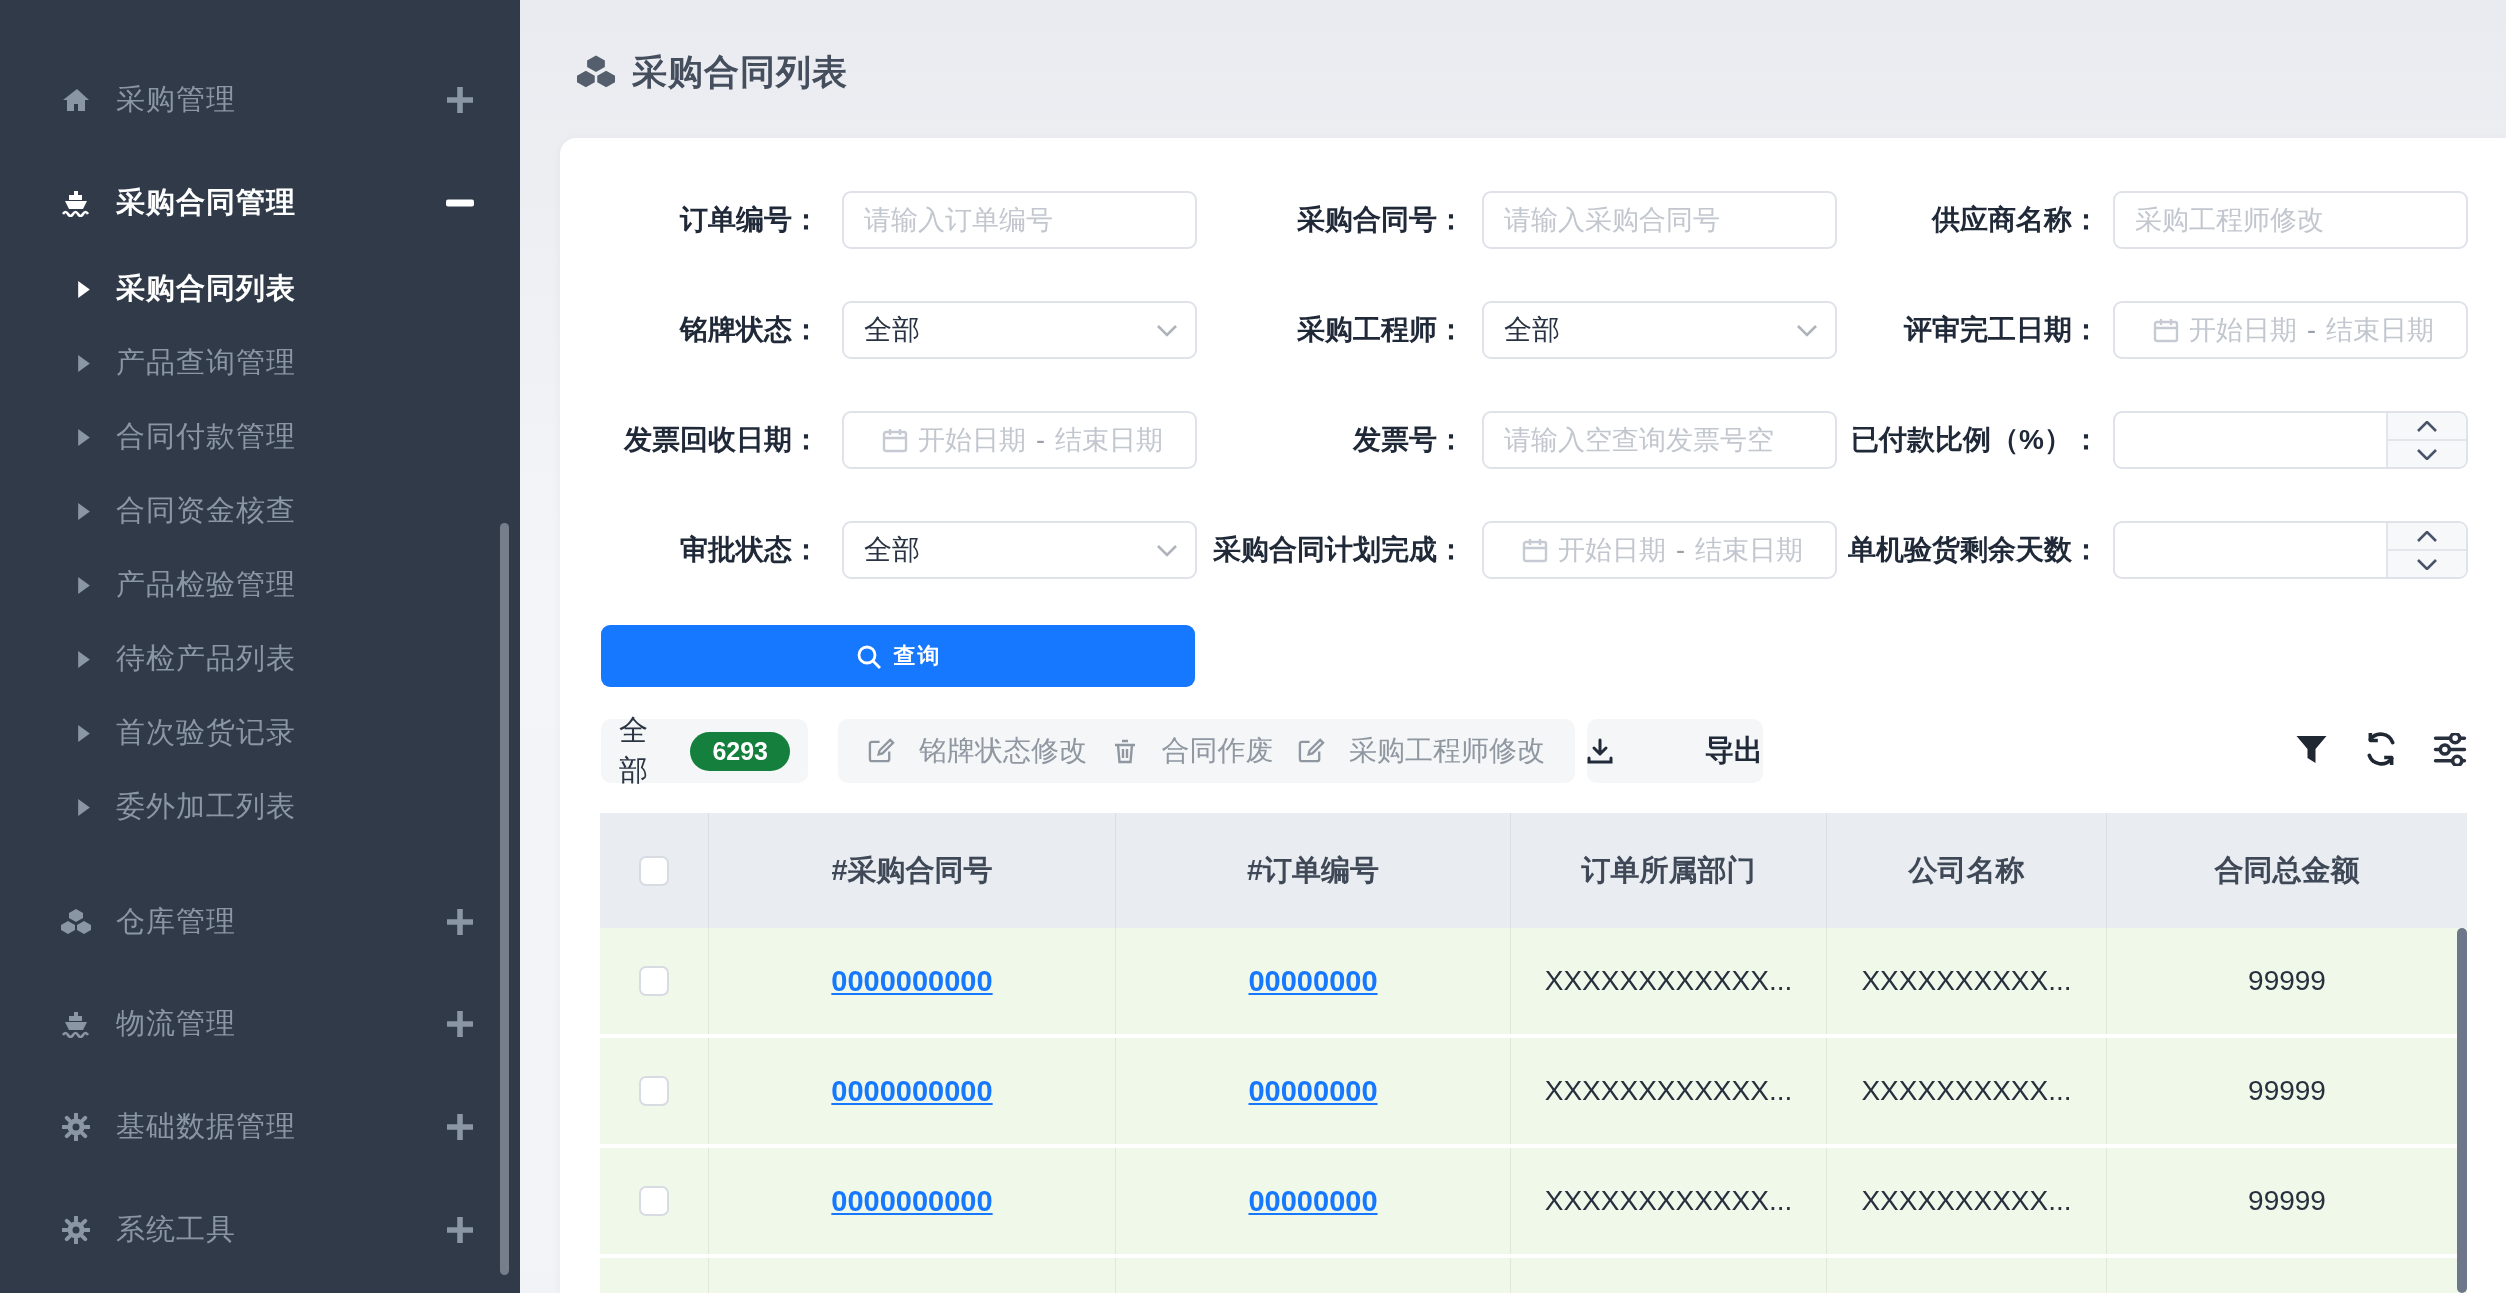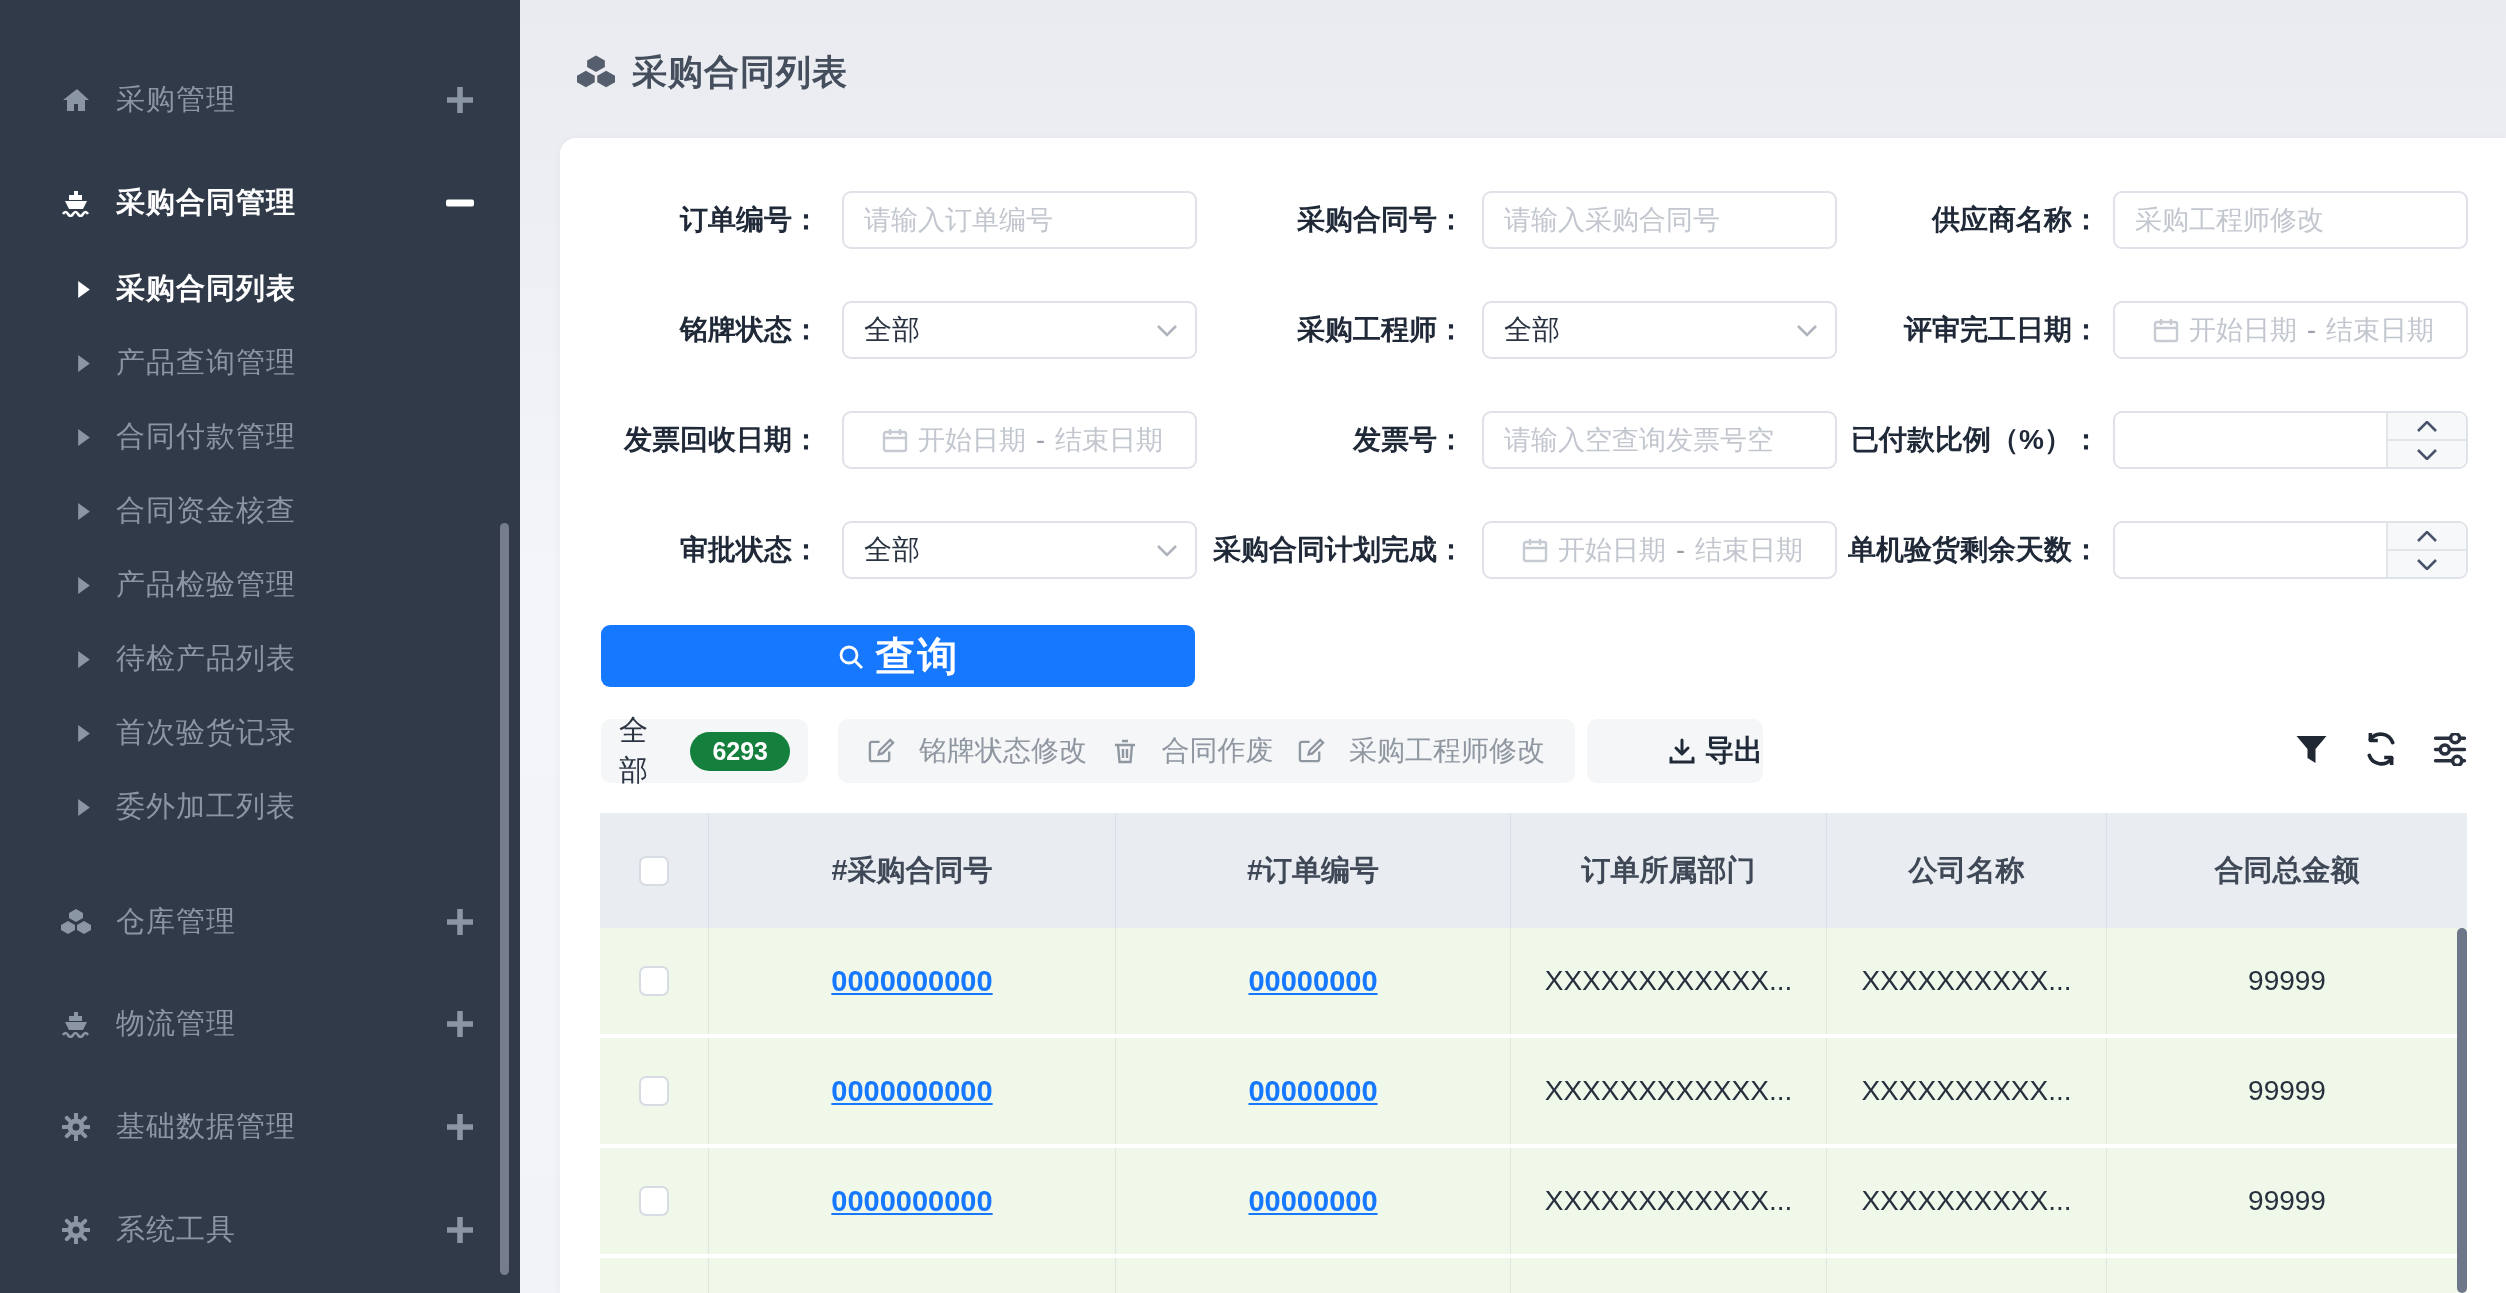--- a/index.html
+++ b/index.html
@@ -63,35 +63,35 @@
   .dr .dash{ color:#9aa0aa; }
   .num-box { padding:0; }
   .spin { position:absolute; right:0; top:0; width:80px; height:54px; border-left:2px solid #e2e5ea;
           display:flex; flex-direction:column; }
   .spin .half { flex:1; background:#f6f8fa; display:flex; align-items:center; justify-content:center; cursor:pointer; }
   .spin .half + .half { border-top:2px solid #e2e5ea; }
 
   .search-btn {
     position:absolute; left:41px; top:487px; width:594px; height:62px;
     background:#1677ff; border:none; border-radius:9px; color:#fff;
-    font-size:40px; font-weight:700; letter-spacing:2px;
+    font-size:22px; font-weight:700; letter-spacing:2px;
     display:flex; align-items:center; justify-content:center; gap:12px; cursor:pointer;
     font-family:inherit;
   }
 
   
   .chip { position:absolute; top:581px; height:64px; background:#f5f6f8; border-radius:10px;
           display:flex; align-items:center; }
   .chip-all { left:41px; width:207px; padding:0 18px; gap:14px; cursor:pointer; }
   .chip-all .wd { font-size:29px; color:#2b3442; }
   .badge { background:#15803d; color:#fff; font-size:25px; font-weight:700;
            border-radius:22px; padding:7px 22px; line-height:1; }
   .chip-actions { left:278px; width:737px; justify-content:space-between; padding:0 30px; }
   .act { display:flex; align-items:center; gap:24px; color:#8f97a1; font-size:28px; cursor:pointer; white-space:nowrap; }
-  .chip-export { left:1027px; width:176px; justify-content:flex-end; gap:10px; cursor:pointer; }
+  .chip-export { left:1027px; width:176px; justify-content:space-between; gap:10px; cursor:pointer; }
   .chip-export .wd { font-size:29px; font-weight:700; color:#212a38; }
   .tool-icons { position:absolute; top:594px; left:1735px; width:172px; display:flex;
                 justify-content:space-between; align-items:center; }
   .ti { cursor:pointer; display:flex; }
 
   
   .tbl { position:absolute; left:40px; top:675px; width:1867px; height:480px; overflow:hidden; }
   .grid6 { display:grid; grid-template-columns:109px 407px 395px 316px 280px 360px; }
   .thead { height:115px; background:#e9ecf0; }
   .th { display:flex; align-items:center; justify-content:center;

